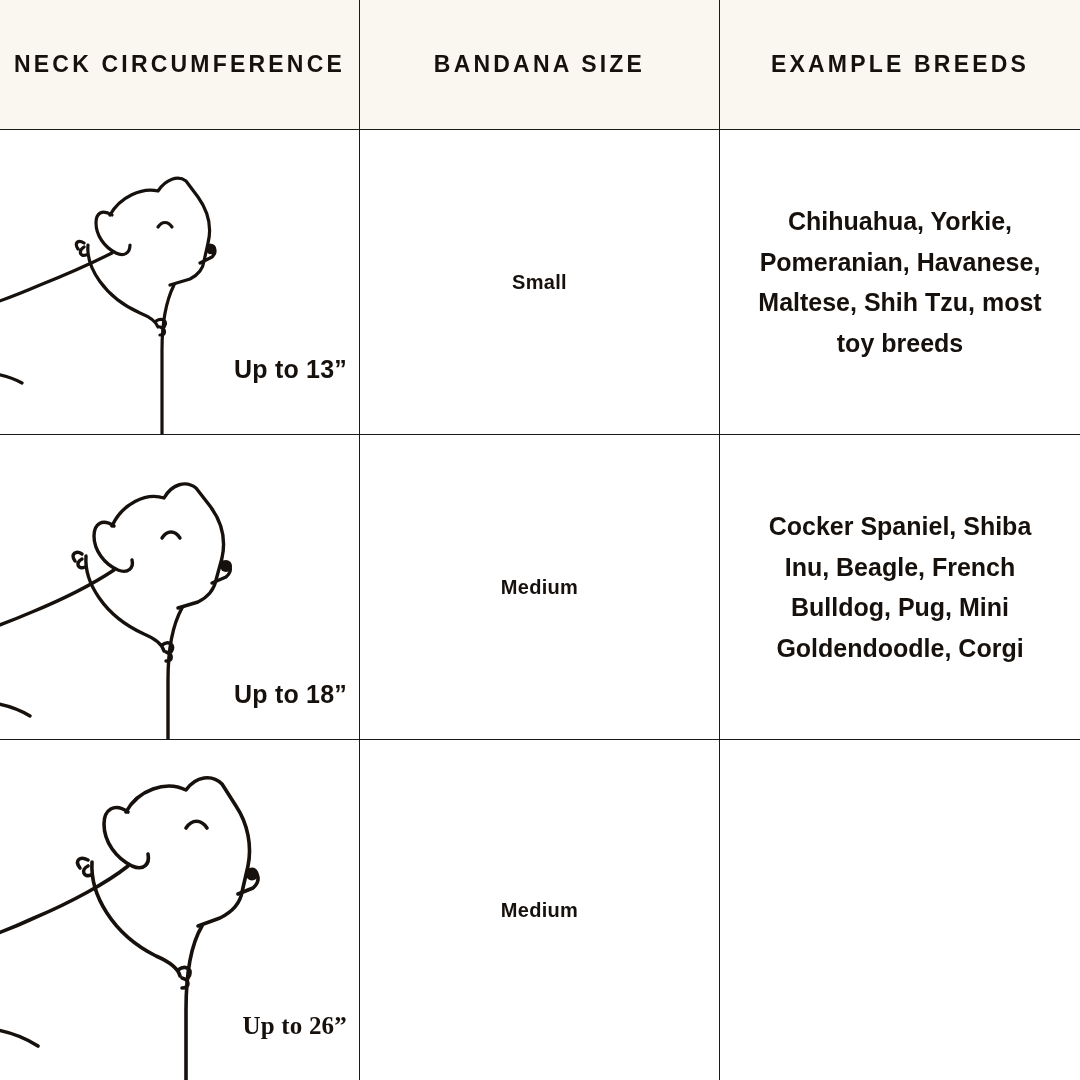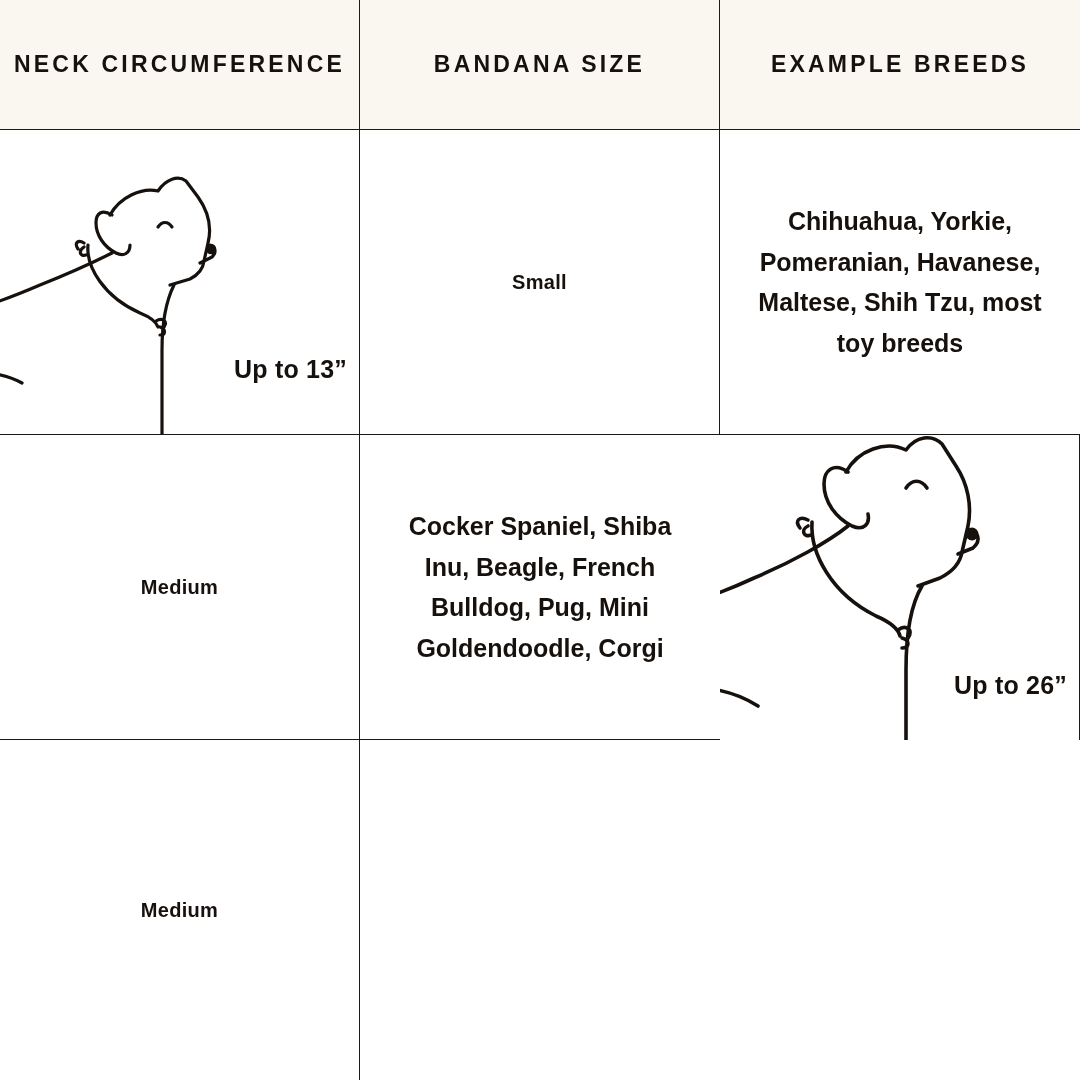--- a/index.html
+++ b/index.html
@@ -133,20 +133,38 @@
     </svg>
     <div class="neck-label" style="bottom: 50px;">Up to 13”</div>
   </div>
   <div class="cell">
     <div class="size-label">Small</div>
   </div>
   <div class="cell last-col">
     <div class="breeds-text">Chihuahua, Yorkie, Pomeranian, Havanese, Maltese, Shih Tzu, most toy breeds</div>
   </div>
 
+  <div class="cell dog-cell">
+    <svg class="dog-svg" width="400" height="305" viewBox="0 0 400 305" fill="none">
+      <g stroke="#17110d" stroke-width="3.4" stroke-linecap="round" stroke-linejoin="round" fill="none">
+        <path d="M152 86 C162 64 186 52 204 58 C212 44 226 40 236 48 L250 66 C262 82 266 100 262 118 L256 140 C254 150 248 157 238 162 L218 168"></path>
+        <path d="M154 86 C142 78 134 84 134 96 C134 110 144 124 158 130 C168 134 174 128 172 120"></path>
+        <path d="M262 122 C270 122 274 130 266 137 L252 143"></path>
+        <path d="M202 98 C207 90 215 90 220 98"></path>
+        <circle cx="266" cy="126" r="6" fill="#17110d" stroke="none"></circle>
+        <path d="M222 168 C212 186 208 212 208 240 L208 305"></path>
+        <path d="M154 130 C136 142 106 158 72 172 C44 184 22 192 0 198"></path>
+        <path d="M0 262 C26 260 50 264 70 276"></path>
+        <path d="M126 116 C124 142 144 176 184 194 C196 199 202 204 204 211"></path>
+        <path d="M122 114 C116 110 110 114 115 121 M122 119 C115 123 118 130 125 127"></path>
+        <path d="M202 205 C209 200 216 205 211 212 M206 212 C213 214 213 221 206 221"></path>
+      </g>
+    </svg>
+    <div class="neck-label" style="bottom: 30px;">Up to 18”</div>
+  </div>
   <div class="cell">
     <div class="size-label">Medium</div>
   </div>
   <div class="cell last-col">
     <div class="breeds-text">Cocker Spaniel, Shiba Inu, Beagle, French Bulldog, Pug, Mini Goldendoodle, Corgi</div>
   </div>
 
   <div class="cell dog-cell last-row">
     <svg class="dog-svg" width="400" height="340" viewBox="0 0 400 340" fill="none">
       <g stroke="#17110d" stroke-width="3.6" stroke-linecap="round" stroke-linejoin="round" fill="none">
@@ -156,19 +174,19 @@
         <path d="M226 82 C232 73 241 73 247 82"></path>
         <circle cx="292" cy="128" r="6.4" fill="#17110d" stroke="none"></circle>
         <path d="M242 180 C230 200 226 232 226 264 L226 340"></path>
         <path d="M168 120 C148 136 112 156 74 172 C44 186 20 194 0 200"></path>
         <path d="M0 282 C28 280 56 286 78 300"></path>
         <path d="M132 116 C130 148 152 188 196 210 C210 216 218 222 220 230"></path>
         <path d="M128 114 C120 110 114 114 120 122 M128 120 C120 124 124 132 131 129"></path>
         <path d="M218 224 C226 218 234 224 228 232 M222 232 C230 234 230 242 222 242"></path>
       </g>
     </svg>
-    <div class="neck-label" style="bottom: 40px;">Up to 26”</div>
+    <div class="neck-label" style="bottom: 40px; font-family: Liberation Serif, serif;">Up to 26”</div>
   </div>
   <div class="cell last-row">
     <div class="size-label">Medium</div>
   </div>
 
 </div>
 
 </body></html>

